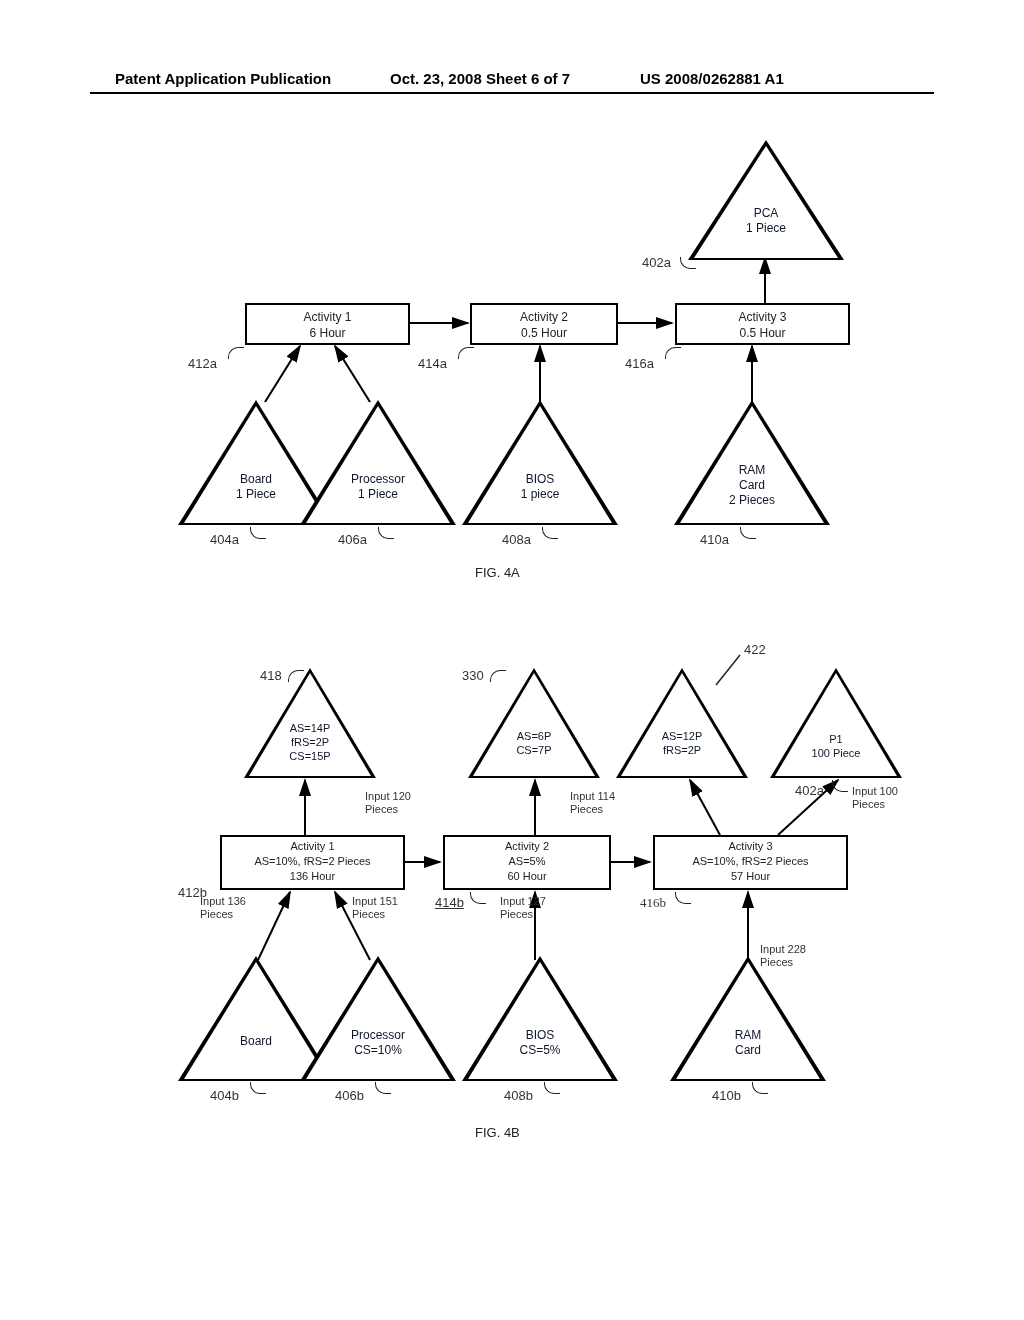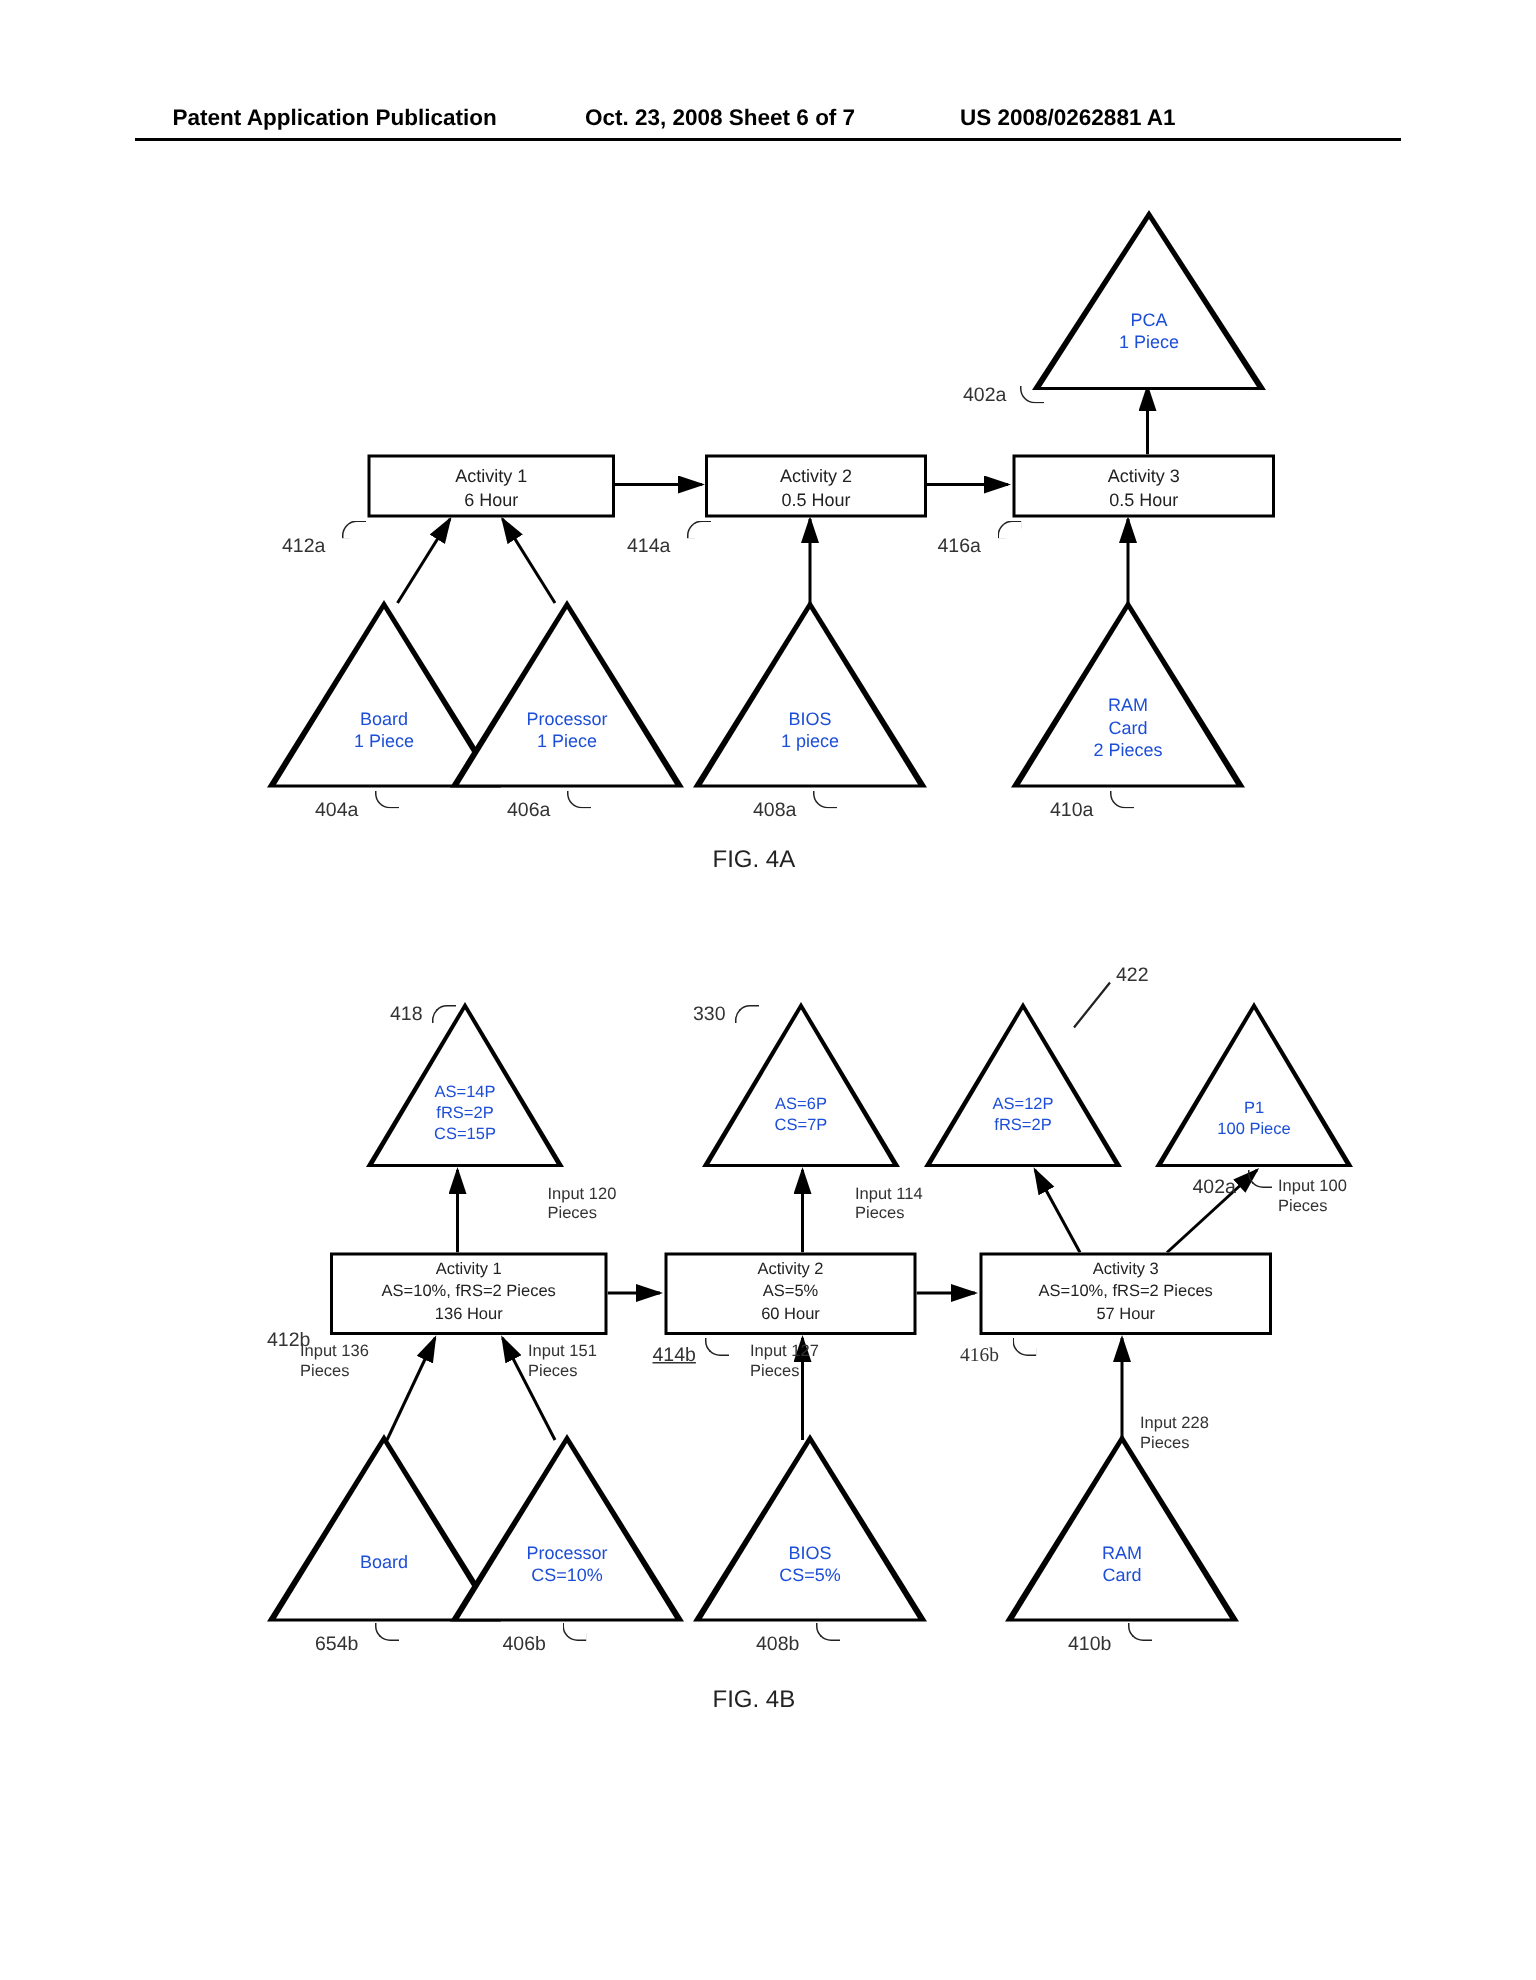--- a/index.html
+++ b/index.html
@@ -53,21 +53,21 @@
     border-left-color: transparent;
     border-right-color: transparent;
     border-bottom-color: #fff;
     position: absolute;
   }
   .tri-label {
     position: absolute;
     text-align: center;
     font-size: 12px;
     line-height: 1.25;
-    color: #1d4ed8;
+    color: #0f172a;
   }
 
   .rect {
     position: absolute;
     border: 2px solid #000;
     background: #fff;
     text-align: center;
     font-size: 12px;
     line-height: 1.35;
     padding-top: 4px;
@@ -88,21 +88,21 @@
   }
   .edge-label {
     position: absolute;
     font-size: 11px;
     color: #333;
     line-height: 1.2;
     text-align: left;
   }
   .fig-caption {
     position: absolute;
-    font-size: 16px;
+    font-size: 13px;
     color: #222;
   }
 
   svg.arrows {
     position: absolute;
     left: 0; top: 0;
     pointer-events: none;
   }
 </style>
 </head>
@@ -318,21 +318,21 @@
   <div class="edge-label" style="left:500px; top:265px; width:70px;">Input 127<br>Pieces</div>
   <div class="edge-label" style="left:760px; top:265px; width:70px;margin-top:48px;">Input 228<br>Pieces</div>
 
   <div class="tri-wrap" style="left:178px; top:326px;">
     <div class="tri" style="border-left-width:78px;border-right-width:78px;border-bottom-width:125px;"></div>
     <div class="tri-inner" style="left:6px; top:6px;border-left-width:72px;border-right-width:72px;border-bottom-width:117px;"></div>
     <div class="tri-label" style="left:36px; top:78px; width:84px;">
       <div>Board</div>
     </div>
   </div>
-  <div class="ref" style="left:210px; top:458px;">654b</div>
+  <div class="ref" style="left:210px; top:458px;">404b</div>
   <div class="hook" style="left:250px; top:452px;"></div>
 
   <div class="tri-wrap" style="left:300px; top:326px;">
     <div class="tri" style="border-left-width:78px;border-right-width:78px;border-bottom-width:125px;"></div>
     <div class="tri-inner" style="left:6px; top:6px;border-left-width:72px;border-right-width:72px;border-bottom-width:117px;"></div>
     <div class="tri-label" style="left:36px; top:72px; width:84px;">
       <div>Processor</div>
       <div>CS=10%</div>
     </div>
   </div>

